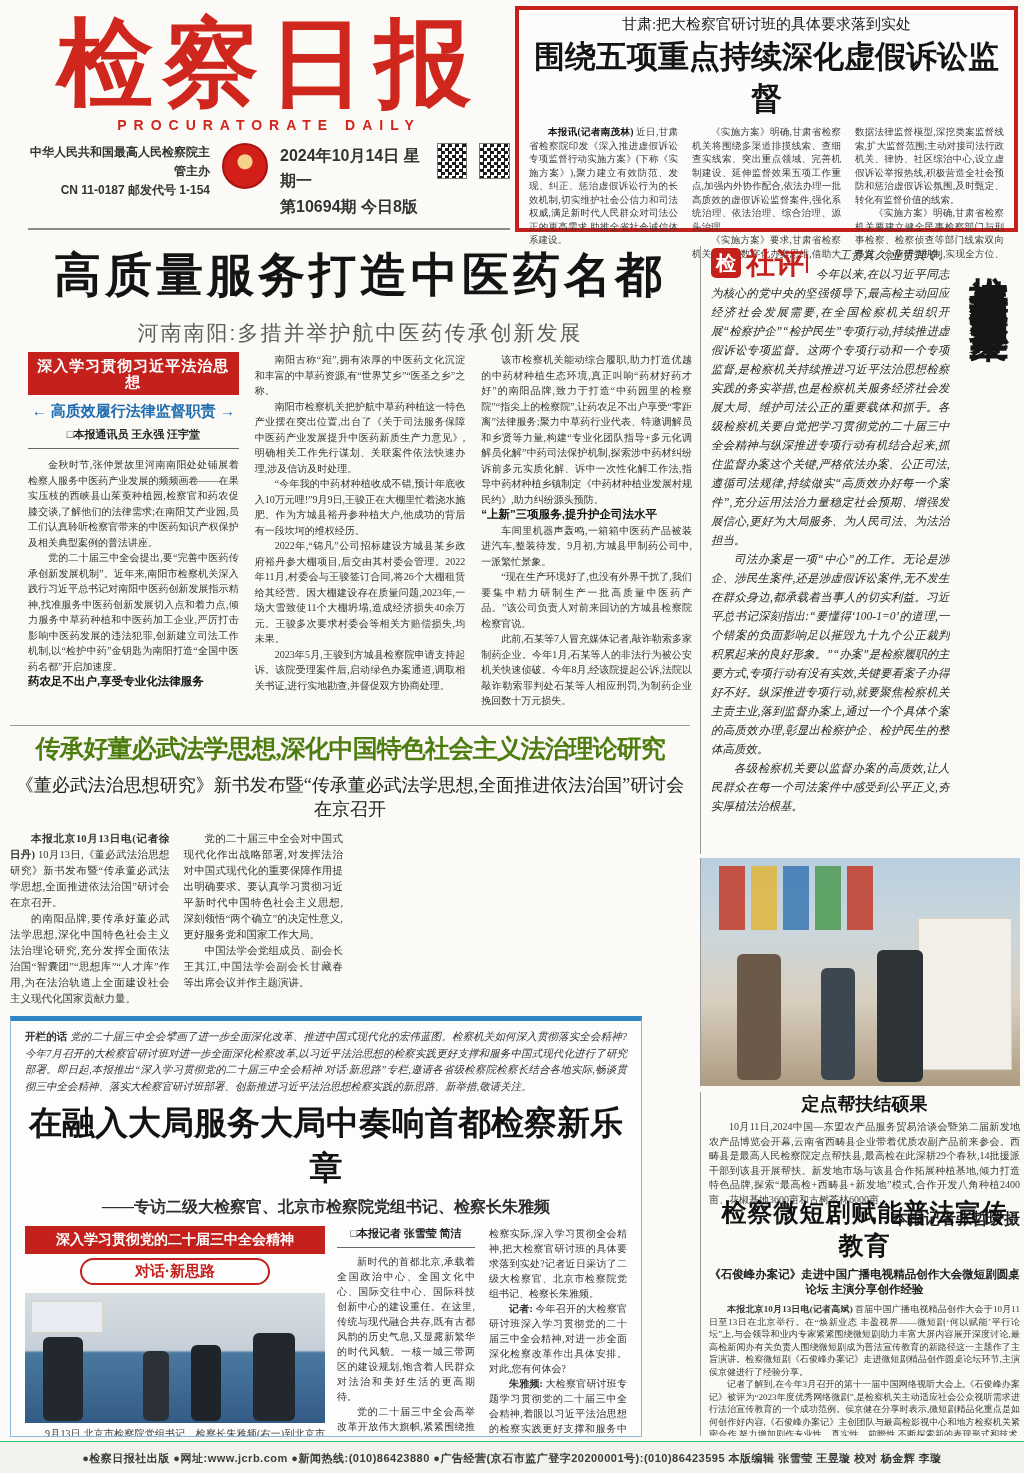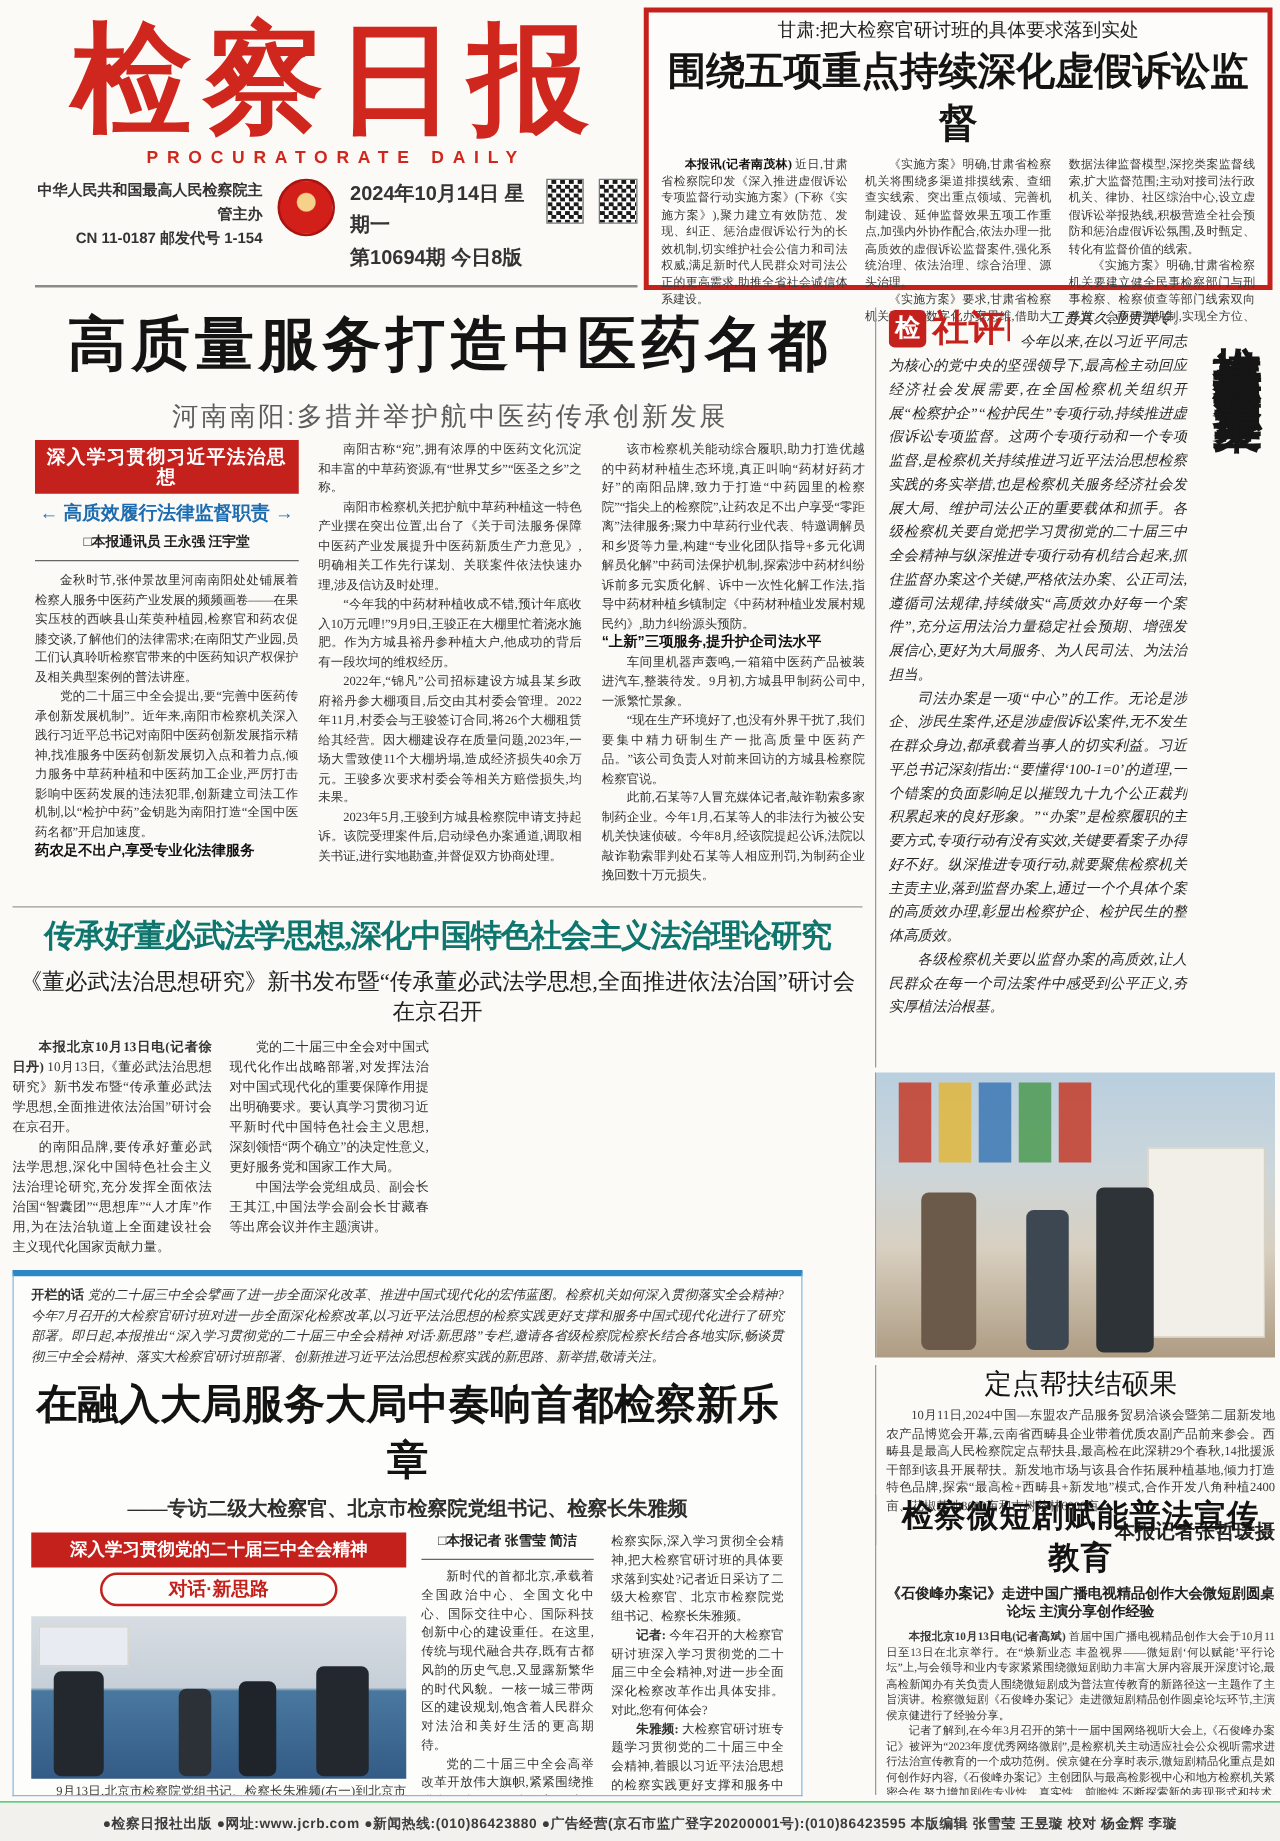--- a/index.html
+++ b/index.html
@@ -45,34 +45,34 @@
   .logo-sq{width:30px;height:30px;background:#c4201c;border-radius:5px;color:#fff;font-weight:900;font-size:20px;display:flex;align-items:center;justify-content:center;font-family:"Liberation Sans",sans-serif;}
   #editorial-badge-label{color:#c4201c;font-weight:900;font-size:29px;font-family:"Liberation Serif",serif;border-right:2px solid #c4201c;padding-right:2px;}
   #editorial-vertical{writing-mode:vertical-rl;font-family:"Liberation Serif",serif;font-weight:900;font-size:39px;color:#161616;letter-spacing:3px;margin-left:8px;line-height:1.6;}
 
   
   #expo-photo{position:absolute;left:700px;top:858px;width:320px;height:228px;border-left:1px solid #9a9a9a;box-sizing:border-box;background:linear-gradient(180deg,#b9cfdf 0%,#ccd6da 34%,#d8cfc0 62%,#ae9c82 100%);overflow:hidden;}
   .flag{position:absolute;top:8px;width:26px;height:64px;opacity:.85;}
   .photo-figure{position:absolute;border-radius:6px;background:#3a3f46;}
   .shelf{position:absolute;background:#f2efe8;border:1px solid #d8d2c4;}
   #caption-block{position:absolute;left:700px;top:1092px;width:320px;border-left:1px solid #9a9a9a;box-sizing:border-box;padding-left:8px;}
-  #caption-title{text-align:center;font-family:"Liberation Serif",serif;font-weight:400;font-size:22px;color:#141414;margin-bottom:4px;}
+  #caption-title{text-align:center;font-family:"Liberation Serif",serif;font-weight:700;font-size:18px;color:#141414;margin-bottom:4px;}
   #caption-text{font-family:"Liberation Serif",serif;font-size:10px;line-height:14.5px;text-align:justify;color:#3a3a3a;text-indent:2em;}
   #caption-credit{text-align:right;font-size:16px;font-weight:bold;color:#222;margin-top:2px;font-family:"Liberation Serif",serif;}
 
   
   #duanju{position:absolute;left:700px;top:1196px;width:320px;height:240px;border-left:1px solid #9a9a9a;box-sizing:border-box;padding-left:8px;overflow:hidden;}
   #duanju-headline{text-align:center;font-family:"Liberation Serif",serif;font-weight:900;font-size:25px;letter-spacing:1px;color:#131313;}
   #duanju-subhead{text-align:center;font-family:"Liberation Serif",serif;font-weight:bold;font-size:11.5px;color:#222;margin:5px 0 6px 0;}
   #duanju-body{font-family:"Liberation Serif",serif;font-size:9px;line-height:12.5px;text-align:justify;color:#3a3a3a;}
   #duanju-body p{text-indent:2em;margin:0;}
 
   
   #dong{position:absolute;left:10px;top:725px;width:680px;height:288px;border-top:1px solid #9a9a9a;padding-top:6px;box-sizing:border-box;overflow:hidden;}
-  #dong-headline{text-align:center;font-family:"Liberation Serif",serif;font-weight:900;font-size:25px;letter-spacing:-1px;color:#0f766e;}
+  #dong-headline{text-align:center;font-family:"Liberation Serif",serif;font-weight:900;font-size:25px;letter-spacing:-1px;color:#4d7c0f;}
   #dong-subhead{text-align:center;font-family:"Liberation Serif",serif;font-size:18px;color:#222;margin:8px 0 10px 0;}
   #dong-body{column-count:4;column-gap:14px;column-fill:auto;height:200px;overflow:hidden;font-family:"Liberation Serif",serif;font-size:10.5px;line-height:16px;text-align:justify;color:#333;}
   #dong-body p{text-indent:2em;margin:0;}
 
   
   #capital{position:absolute;left:10px;top:1016px;width:632px;height:421px;box-sizing:border-box;border:1px solid #86b9dd;border-top:5px solid #2f86c4;background:#fdfdfb;padding:8px 14px;overflow:hidden;}
   #capital-intro{font-family:"Liberation Serif",serif;font-style:italic;font-size:10.5px;line-height:16.5px;text-align:justify;color:#333;}
   #capital-intro b{font-style:normal;}
   #capital-headline{text-align:center;font-family:"Liberation Serif",serif;font-weight:900;font-size:33px;color:#131313;margin-top:6px;}
   #capital-subhead{text-align:center;font-family:"Liberation Serif",serif;font-weight:bold;font-size:16px;color:#2e2e2e;margin:6px 0 8px 0;}

